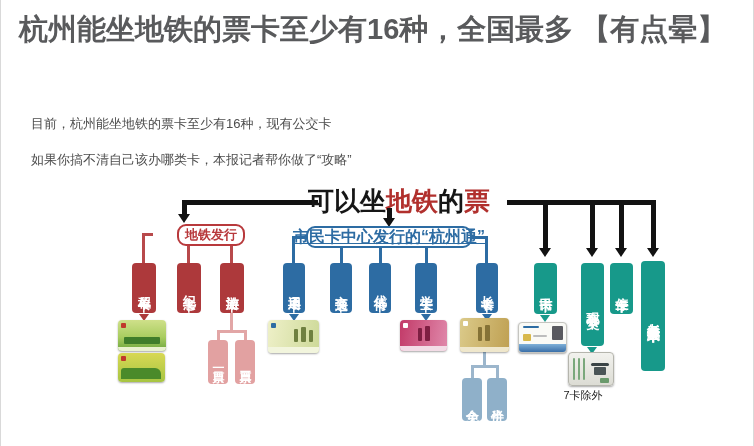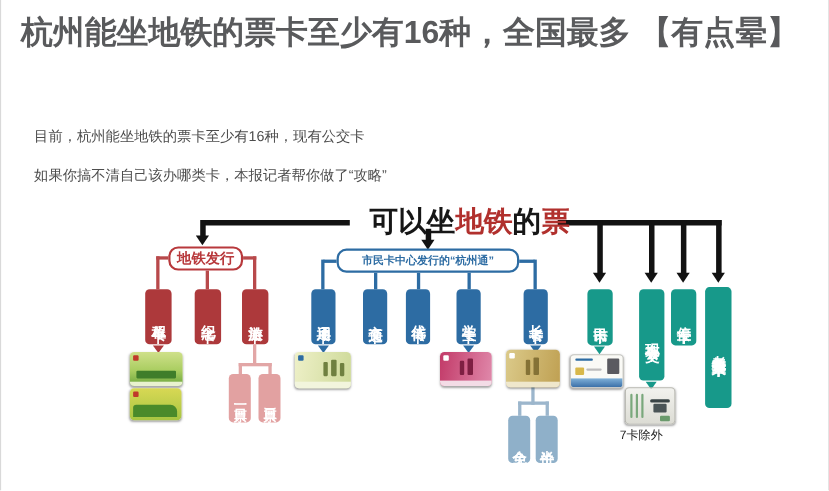--- a/index.html
+++ b/index.html
@@ -4,21 +4,21 @@
 <style>
   * { margin:0; padding:0; box-sizing:border-box; }
   body { background:#fff; font-family:"Liberation Sans", sans-serif; }
   .page { position:relative; width:754px; height:446px; background:#fff; overflow:hidden;
           border-left:1px solid #d9d9d9; border-right:1px solid #d9d9d9; }
   .headline { position:absolute; left:18px; top:10px; font-size:29px; font-weight:bold;
               color:#595a5c; letter-spacing:0; white-space:nowrap;text-align:center; }
   .para { position:absolute; left:30px; font-size:13px; color:#4d4d4d; white-space:nowrap; }
 
   
-  .dtitle { position:absolute; left:307px; top:184px; width:210px; text-align:right;
+  .dtitle { position:absolute; left:307px; top:184px; width:210px; text-align:left;
             font-size:26px; font-weight:bold; color:#161616; white-space:nowrap; }
   .dtitle .redpart { color:#b1302d; }
 
   
   .ln { position:absolute; }
   .lnblack { background:#121212; }
   .lnred   { background:#b8494b; }
   .lnblue  { background:#2d6ca3; }
   .lnpink  { background:#e2a6a6; }
   .lnsteel { background:#9cb6cc; }
@@ -29,22 +29,22 @@
          border-top:9px solid #121212; }
   .arr.sm { border-left-width:5px; border-right-width:5px; border-top-width:7px; }
   .arr.red  { border-top-color:#ad393b; }
   .arr.blue { border-top-color:#2d6ca3; }
   .arr.teal { border-top-color:#17998a; }
 
   
   .obox { position:absolute; background:#fff; border:2px solid; border-radius:9px;
           display:flex; align-items:center; justify-content:center; font-weight:bold;
           white-space:nowrap; }
-  .obox.redline  { border-color:#b8393c; color:#b8393c; font-size:13px; }
-  .obox.blueline { border-color:#2d6ca3; color:#2d6ca3; font-size:10px; }
+  .obox.redline  { border-color:#b8393c; color:#b8393c; font-size:13px;margin-left:24px; }
+  .obox.blueline { border-color:#2d6ca3; color:#2d6ca3; font-size:16px;text-decoration:underline; }
 
   
   .vbox { position:absolute; color:#fff; font-weight:bold; border-radius:4px;
           display:flex; align-items:center; justify-content:center;
           writing-mode:vertical-rl; text-orientation:upright;
           font-size:13px; letter-spacing:2px; }
   .vbox.red   { background:#ad393b; }
   .vbox.blue  { background:#2d6ca3; }
   .vbox.teal  { background:#17998a; letter-spacing:1px; }
   .vbox.pink  { background:#e2a1a1; font-size:12px; letter-spacing:1px; }

